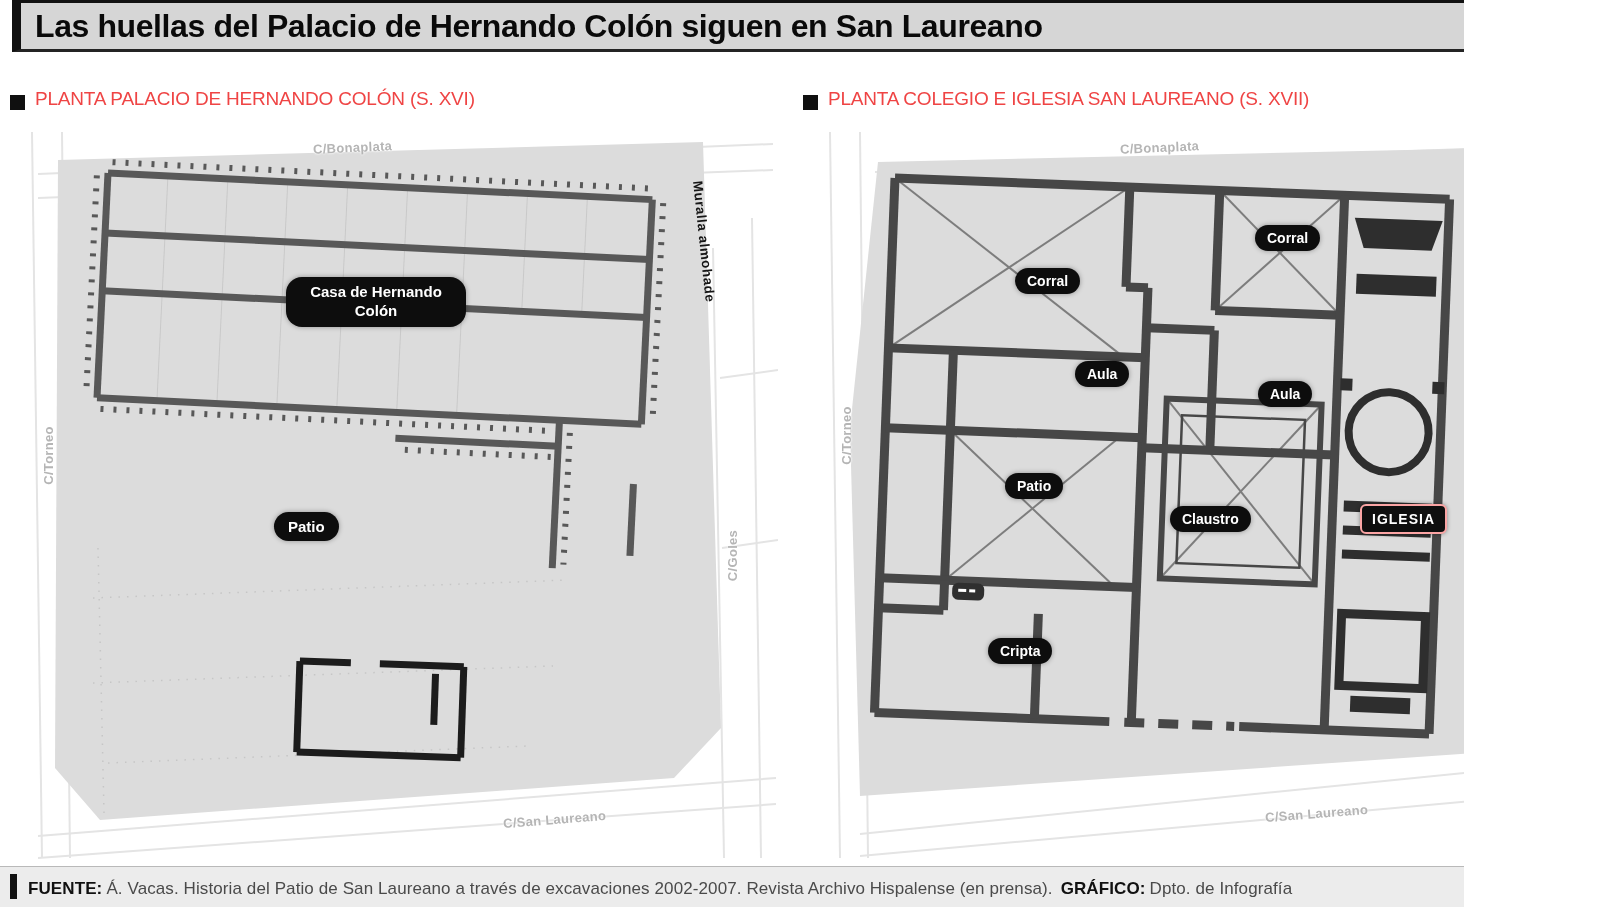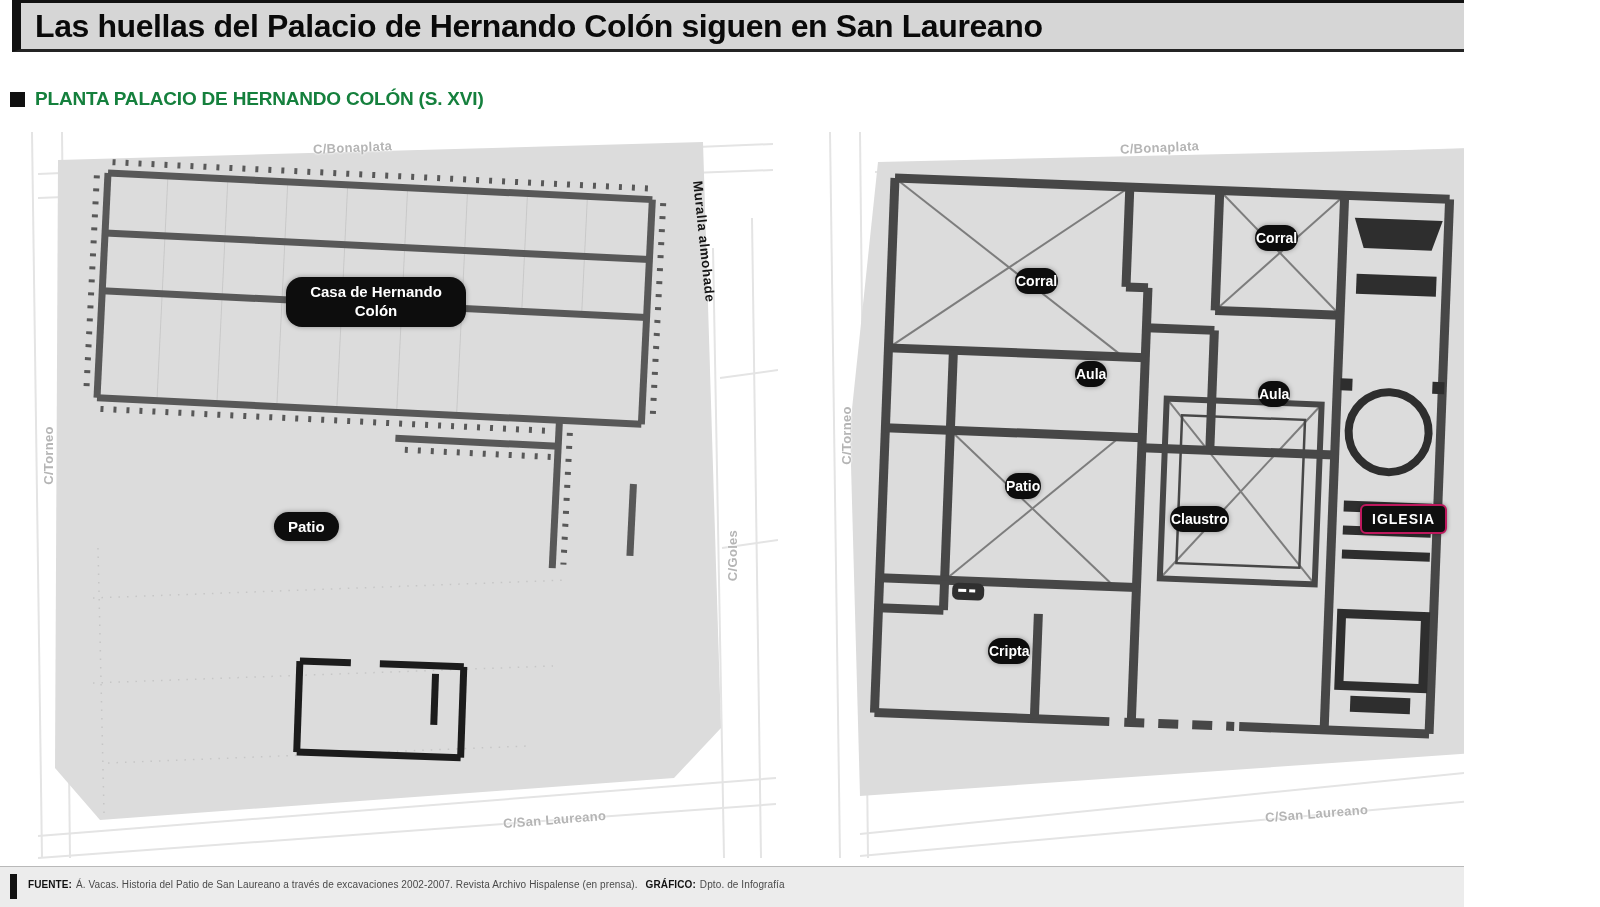--- a/index.html
+++ b/index.html
@@ -7,71 +7,75 @@
          font-family:"Liberation Sans", sans-serif;}
 
   
   .titlebar{position:absolute;left:12px;top:0;right:0;height:52px;background:#d6d6d6;
             border-left:9px solid #111;border-top:3px solid #111;border-bottom:3px solid #242424;
             box-sizing:border-box;}
   .titlebar h1{margin:0;padding:6px 0 0 14px;font-size:32px;font-weight:800;color:#0a0a0a;
                letter-spacing:-0.4px;line-height:1.1;}
 
   
-  .panel-heading{position:absolute;top:88px;display:flex;align-items:center;gap:10px;
-                 font-weight:bold;font-size:19px;color:#15803d;letter-spacing:-0.2px;}
+  .panel-heading{position:absolute;top:88px;display:flex;align-items:flex-end;gap:10px;
+                 font-weight:normal;font-size:19px;color:#ef4444;letter-spacing:-0.2px;}
   .panel-heading .sq{width:15px;height:15px;background:#101010;flex:0 0 auto;}
 
   
   .plan{position:absolute;top:128px;height:734px;}
   #plan-left{left:8px;width:770px;}
   #plan-right{left:800px;width:800px;}
   .plan svg{position:absolute;left:0;top:0;}
 
   
   .pill{position:absolute;background:#0d0d0d;color:#fff;font-weight:bold;font-size:15px;
         padding:6px 14px;border-radius:20px;white-space:nowrap;box-shadow:0 0 5px rgba(0,0,0,.35);}
-  .pill.sm{font-size:14px;padding:5px 1px;}
+  .pill.sm{font-size:14px;padding:5px 12px;}
   .pill.multi{white-space:normal;text-align:center;width:152px;border-radius:16px;line-height:1.25;}
   .pill .ptr{position:absolute;top:-10px;width:0;height:0;border-left:9px solid transparent;
              border-right:9px solid transparent;border-bottom:11px solid #0d0d0d;}
   .label-iglesia{position:absolute;background:#0f0f0f;color:#fff;font-weight:bold;font-size:14px;
-                 letter-spacing:1px;padding:5px 10px;border:2px solid #be185d;border-radius:6px;
+                 letter-spacing:1px;padding:5px 10px;border:2px solid #fca5a5;border-radius:6px;
                  white-space:nowrap;box-shadow:0 0 4px rgba(0,0,0,.4);}
 
   
   .street{position:absolute;color:#b5b5b5;font-size:13px;font-weight:bold;white-space:nowrap;
           text-shadow:0 0 2px #fff,0 0 3px #fff;letter-spacing:.3px;}
   .street.vert{transform:rotate(-90deg);text-align:center;}
   .street.tilt{transform:rotate(-2.5deg);}
   .street.tiltb{transform:rotate(-4.5deg);}
   .muralla{position:absolute;color:#161616;font-size:13.5px;font-weight:bold;white-space:nowrap;
            transform-origin:0 0;transform:rotate(84deg);letter-spacing:.5px;}
 
   
   .footer{position:absolute;left:0;right:0;top:866px;height:41px;background:#ececec;
           border-top:1px solid #b9b9b9;}
   .footer-bar{position:absolute;left:10px;top:7px;width:7px;height:25px;background:#111;}
-  .footer-text{position:absolute;left:28px;top:12px;margin:0;font-size:10px;color:#4a4a4a;
+  .footer-text{position:absolute;left:28px;top:12px;margin:0;font-size:17px;color:#4a4a4a;
                letter-spacing:.1px;}
   .footer-text strong{color:#111;margin-right:4px;}
   .footer-text .gap{margin-left:8px;}
 </style>
 </head>
 <body>
 
 <div class="stage">
 
   <div class="titlebar">
     <h1>Las huellas del Palacio de Hernando Colón siguen en San Laureano</h1>
   </div>
 
   <div class="panel-heading" style="left:10px;">
     <span class="sq"></span>
     <span>PLANTA PALACIO DE HERNANDO COLÓN (S. XVI)</span>
+  </div>
+  <div class="panel-heading" style="left:803px;">
+    <span class="sq"></span>
+    <span>PLANTA COLEGIO E IGLESIA SAN LAUREANO (S. XVII)</span>
   </div>
 
   <div class="plan" id="plan-left">
     <svg width="770" height="734" viewBox="0 0 770 734">
 
       <g stroke="#e4e4e4" stroke-width="2" fill="none">
         <path d="M30,46 L765,16"></path>
           <path d="M30,70 L765,42"></path>
         <path d="M24,4 L34,730"></path>
           <path d="M54,4 L62,730"></path>

